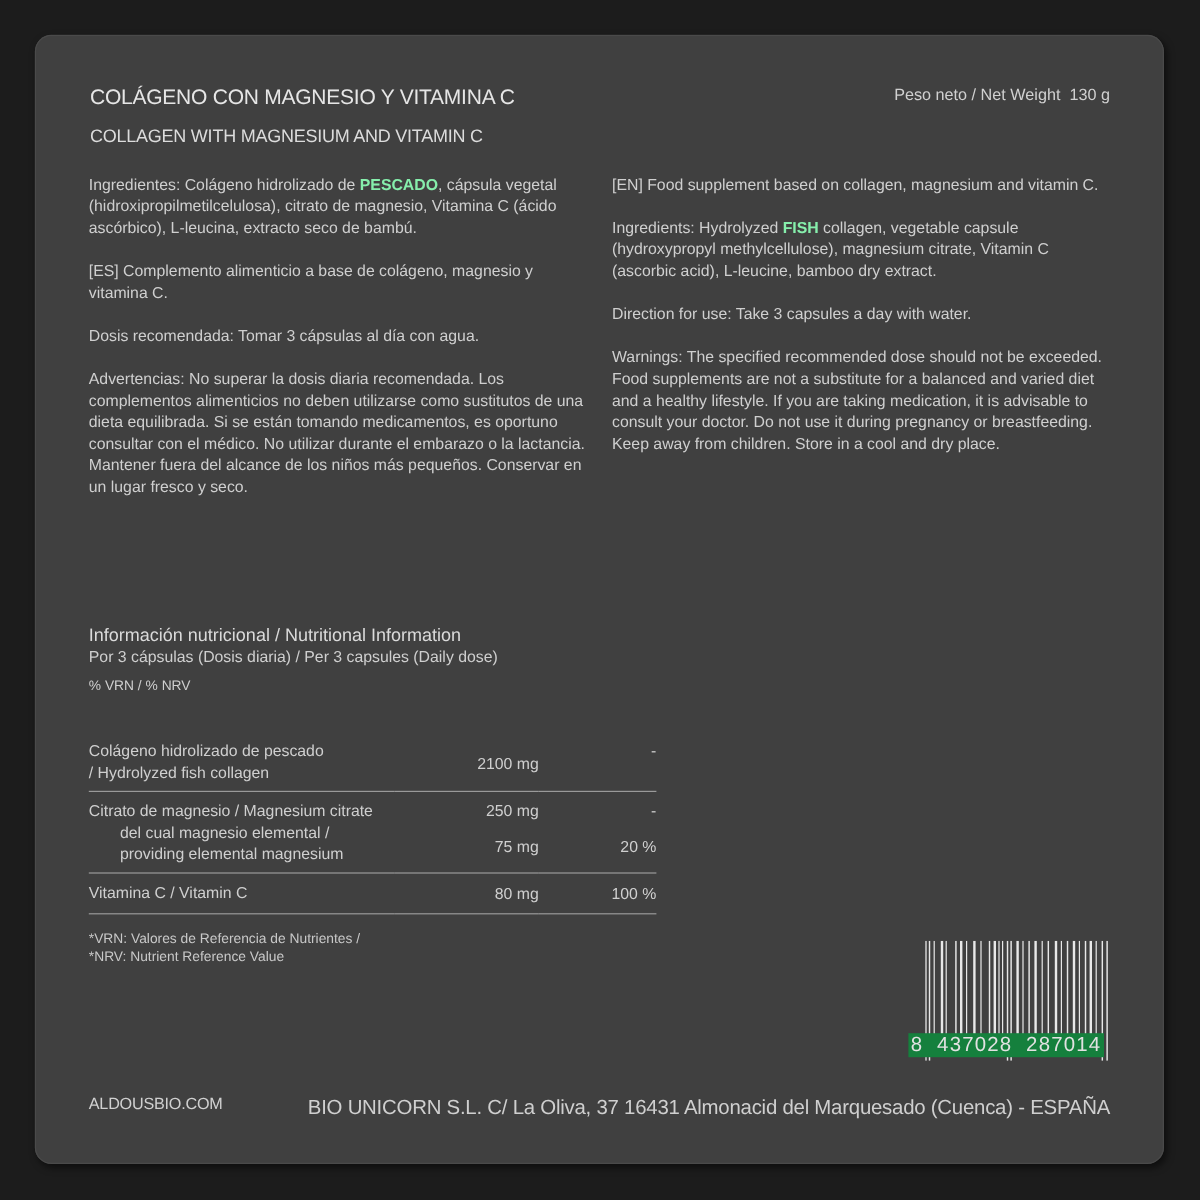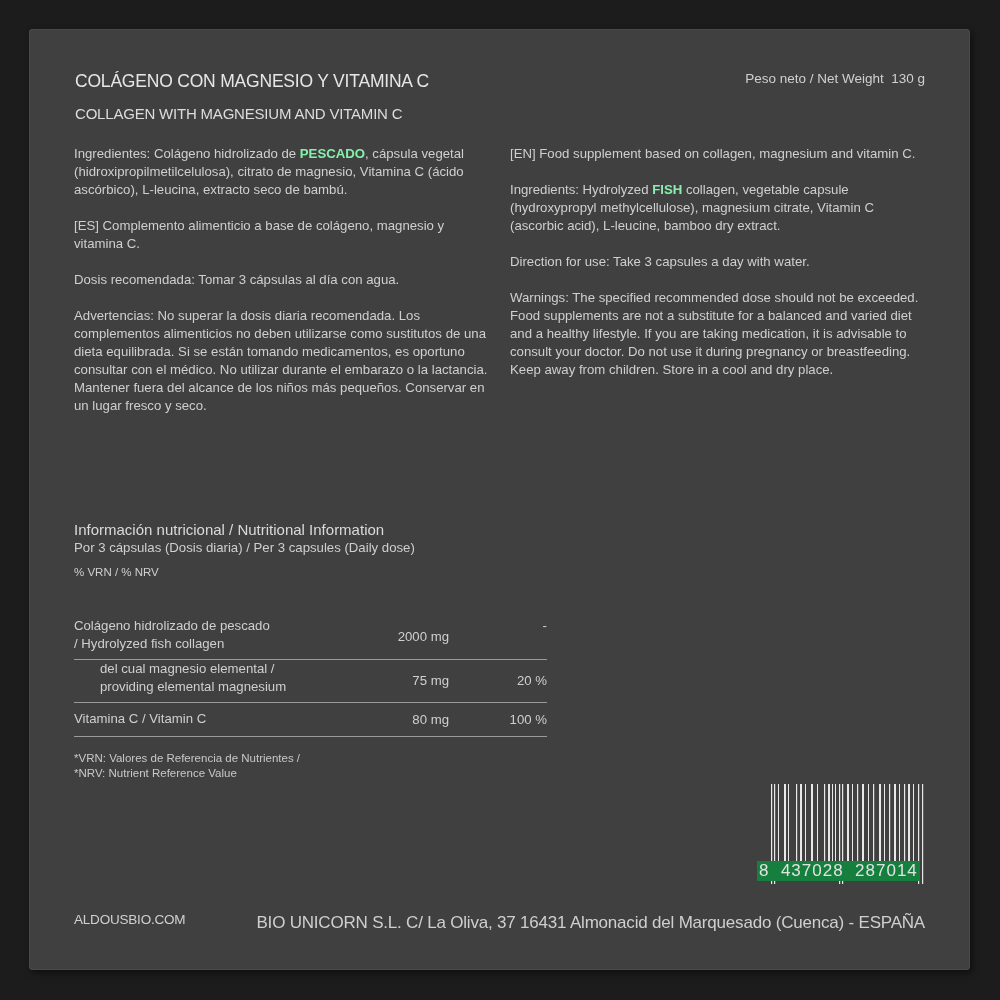--- a/index.html
+++ b/index.html
@@ -2,21 +2,21 @@
 <html><head>
 <meta charset="utf-8">
 <style>
   html, body { margin:0; padding:0; }
   body {
     width:1000px; height:1000px; background:#1c1c1c; position:relative; overflow:hidden;
     font-family:"Liberation Sans", "DejaVu Sans", sans-serif; color:#d4d4d4;
   }
   .panel {
     position:absolute; left:29px; top:29px; width:941px; height:941px;
-    background:#404040; border-radius:4px;
+    background:#404040; border-radius:14px;
     box-shadow: 0 0 0 1px #4a4a4a inset, 2px 3px 6px rgba(0,0,0,0.5);
   }
   .abs { position:absolute; }
   .title-es { left:46px; top:42px; font-size:17.5px; color:#e6e6e6; letter-spacing:-0.2px; }
   .title-en { left:46px; top:76px; font-size:15px; color:#dcdcdc; letter-spacing:-0.2px; }
   .weight { right:45px; top:42px; font-size:13.5px; color:#d0d0d0; white-space:pre; }
   .col { font-size:13.2px; line-height:18px; color:#cfcfcf; width:415px; }
   .col p { margin:0 0 18px 0; }
   .col-left { left:45px; top:116px; }
   .col-right { left:481px; top:116px; }
@@ -64,22 +64,27 @@
     <div class="nutri-title">Información nutricional / Nutritional Information</div>
     <div class="nutri-sub">Por 3 cápsulas (Dosis diaria)  / Per 3 capsules (Daily dose)</div>
     <div class="nrv-head">% VRN / % NRV</div>
     <table>
       <tbody>
           <tr class="sep">
         <td style="padding:2px 0 6px 0">
           <div>Colágeno hidrolizado de pescado</div>
           <div>/ Hydrolyzed fish collagen</div>
         </td>
-        <td class="amt">2000 mg</td>
+        <td class="amt">2100 mg</td>
         <td class="pct" style="vertical-align:top;padding-top:2px">-</td>
+      </tr>
+      <tr>
+        <td style="padding-top:7px">Citrato de magnesio / Magnesium citrate</td>
+        <td class="amt" style="padding-top:7px">250 mg</td>
+        <td class="pct" style="padding-top:7px">-</td>
       </tr>
       <tr class="sep">
         <td class="indent" style="padding-bottom:6px">
           <div>del cual magnesio elemental /</div>
           <div>providing elemental magnesium</div>
         </td>
         <td class="amt">75 mg</td>
         <td class="pct">20 %</td>
       </tr>
       <tr class="sep">

